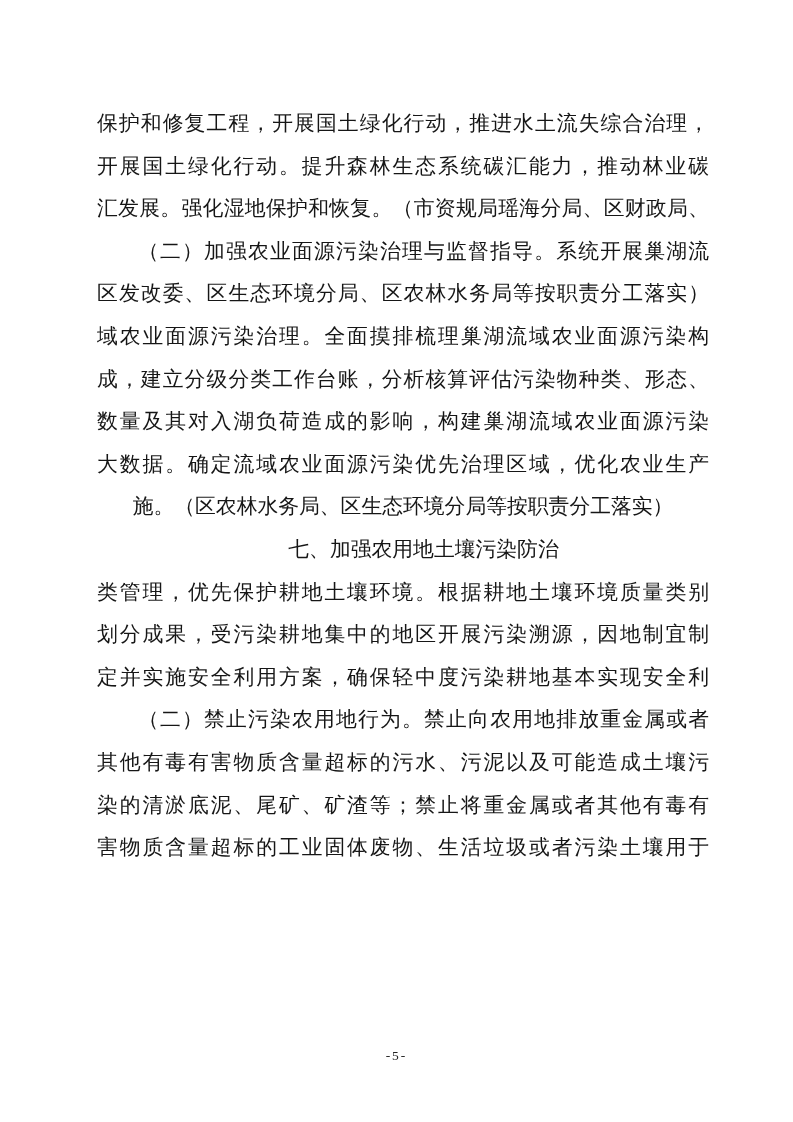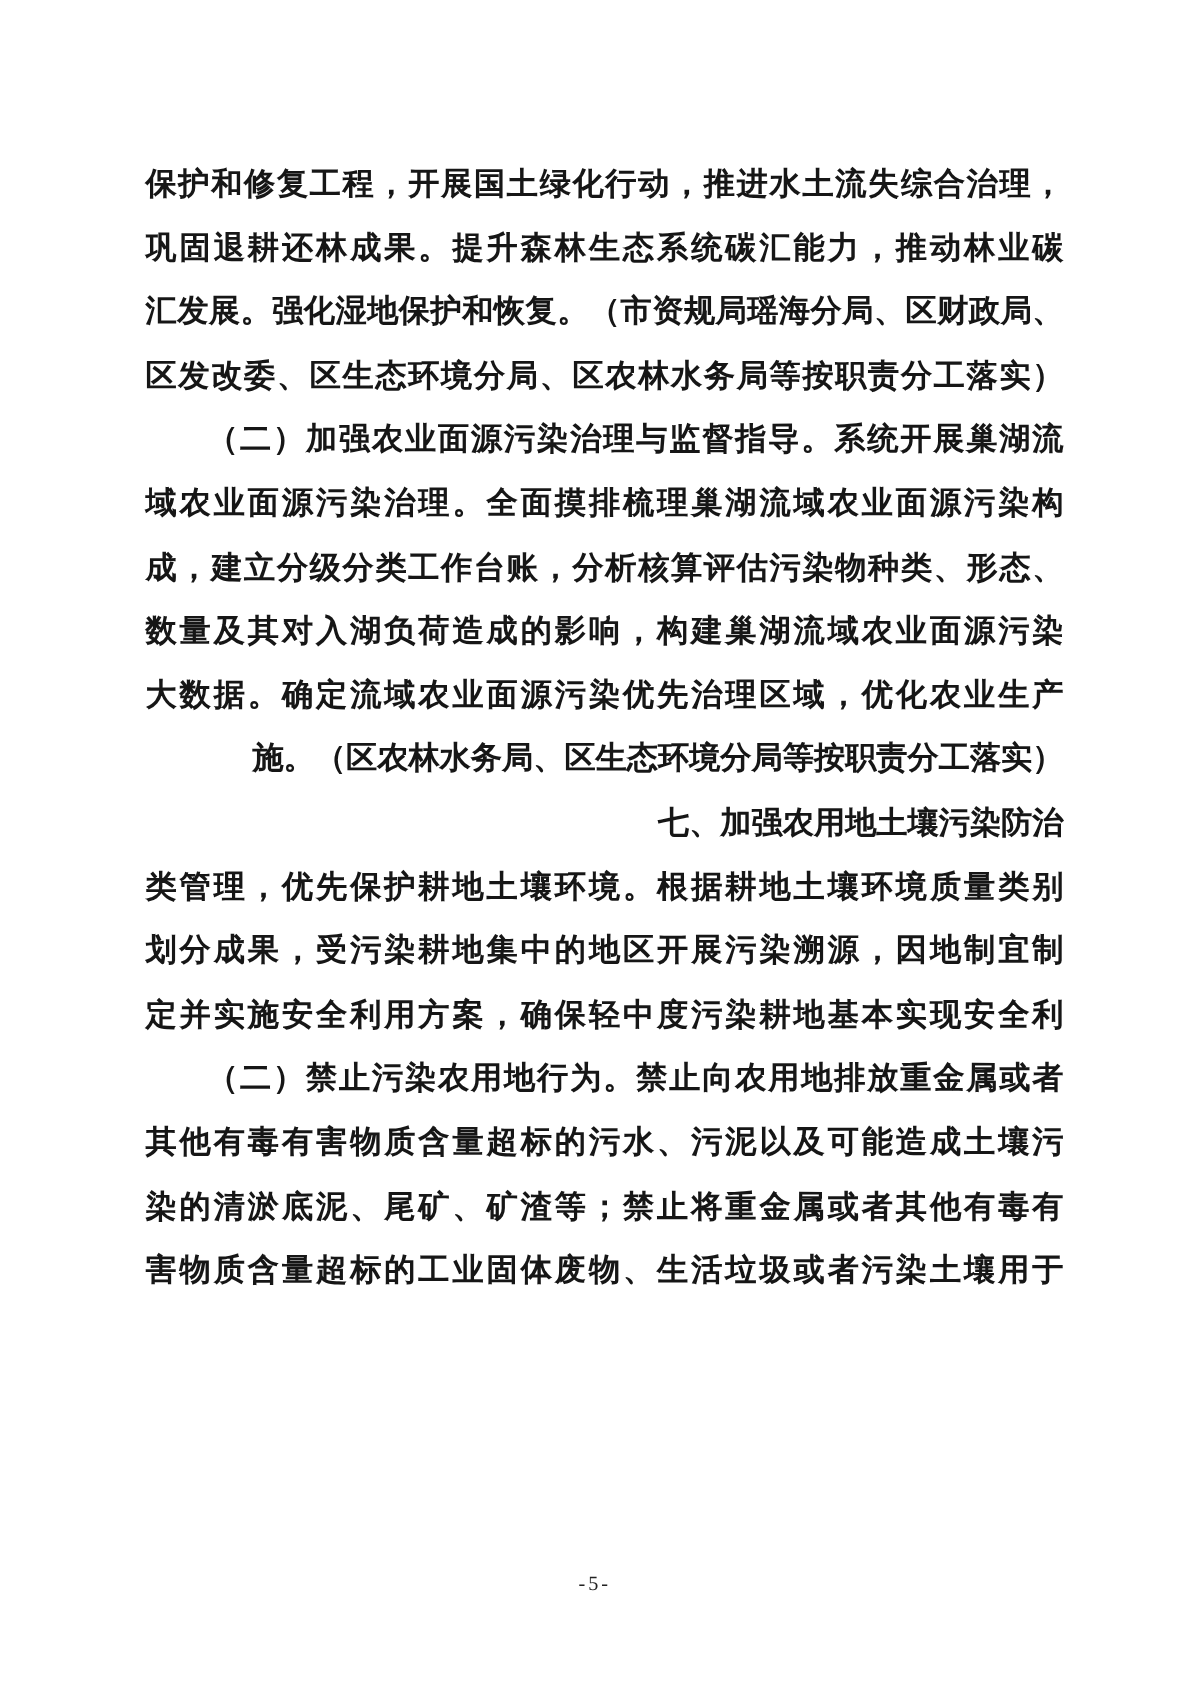--- a/index.html
+++ b/index.html
@@ -14,39 +14,38 @@
     height: 1122px;
     background: #ffffff;
     overflow: hidden;
   }
   .text-block {
     position: absolute;
     left: 97px;
     top: 102px;
     width: 612px;
     color: #161616;
-    font-weight: bold;
   }
   .line {
     font-size: 20.8px;
     line-height: 42.6px;
     height: 42.6px;
     white-space: nowrap;
     letter-spacing: 0;
   }
   
   .line.j {
     white-space: normal;
     text-align: justify;
     text-align-last: justify;
     word-break: break-all;
   }
   
   .line.l {
-    text-align: right;
+    text-align: center;
   }
   
   .line.indent {
     text-indent: 41px;
   }
   .page-num {
     position: absolute;
     left: 0;
     right: 0;
     top: 1048px;
@@ -56,24 +55,24 @@
     color: #222222;
     font-family: "Liberation Serif", "DejaVu Serif", serif;
   }
 </style>
 </head>
 <body>
 
 <div class="page">
   <div class="text-block">
     <div class="line j">保护和修复工程，开展国土绿化行动，推进水土流失综合治理，</div>
-    <div class="line j">巩固退耕还林成果。提升森林生态系统碳汇能力，推动林业碳</div>
+    <div class="line j">开展国土绿化行动。提升森林生态系统碳汇能力，推动林业碳</div>
     <div class="line j">汇发展。强化湿地保护和恢复。（市资规局瑶海分局、区财政局、</div>
+    <div class="line j indent">（二）加强农业面源污染治理与监督指导。系统开展巢湖流</div>
     <div class="line j">区发改委、区生态环境分局、区农林水务局等按职责分工落实）</div>
-    <div class="line j indent">（二）加强农业面源污染治理与监督指导。系统开展巢湖流</div>
     <div class="line j">域农业面源污染治理。全面摸排梳理巢湖流域农业面源污染构</div>
     <div class="line j">成，建立分级分类工作台账，分析核算评估污染物种类、形态、</div>
     <div class="line j">数量及其对入湖负荷造成的影响，构建巢湖流域农业面源污染</div>
     <div class="line j">大数据。确定流域农业面源污染优先治理区域，优化农业生产</div>
     <div class="line l">施。（区农林水务局、区生态环境分局等按职责分工落实）</div>
     <div class="line l indent">七、加强农用地土壤污染防治</div>
     <div class="line j">类管理，优先保护耕地土壤环境。根据耕地土壤环境质量类别</div>
     <div class="line j">划分成果，受污染耕地集中的地区开展污染溯源，因地制宜制</div>
     <div class="line j">定并实施安全利用方案，确保轻中度污染耕地基本实现安全利</div>
     <div class="line j indent">（二）禁止污染农用地行为。禁止向农用地排放重金属或者</div>

